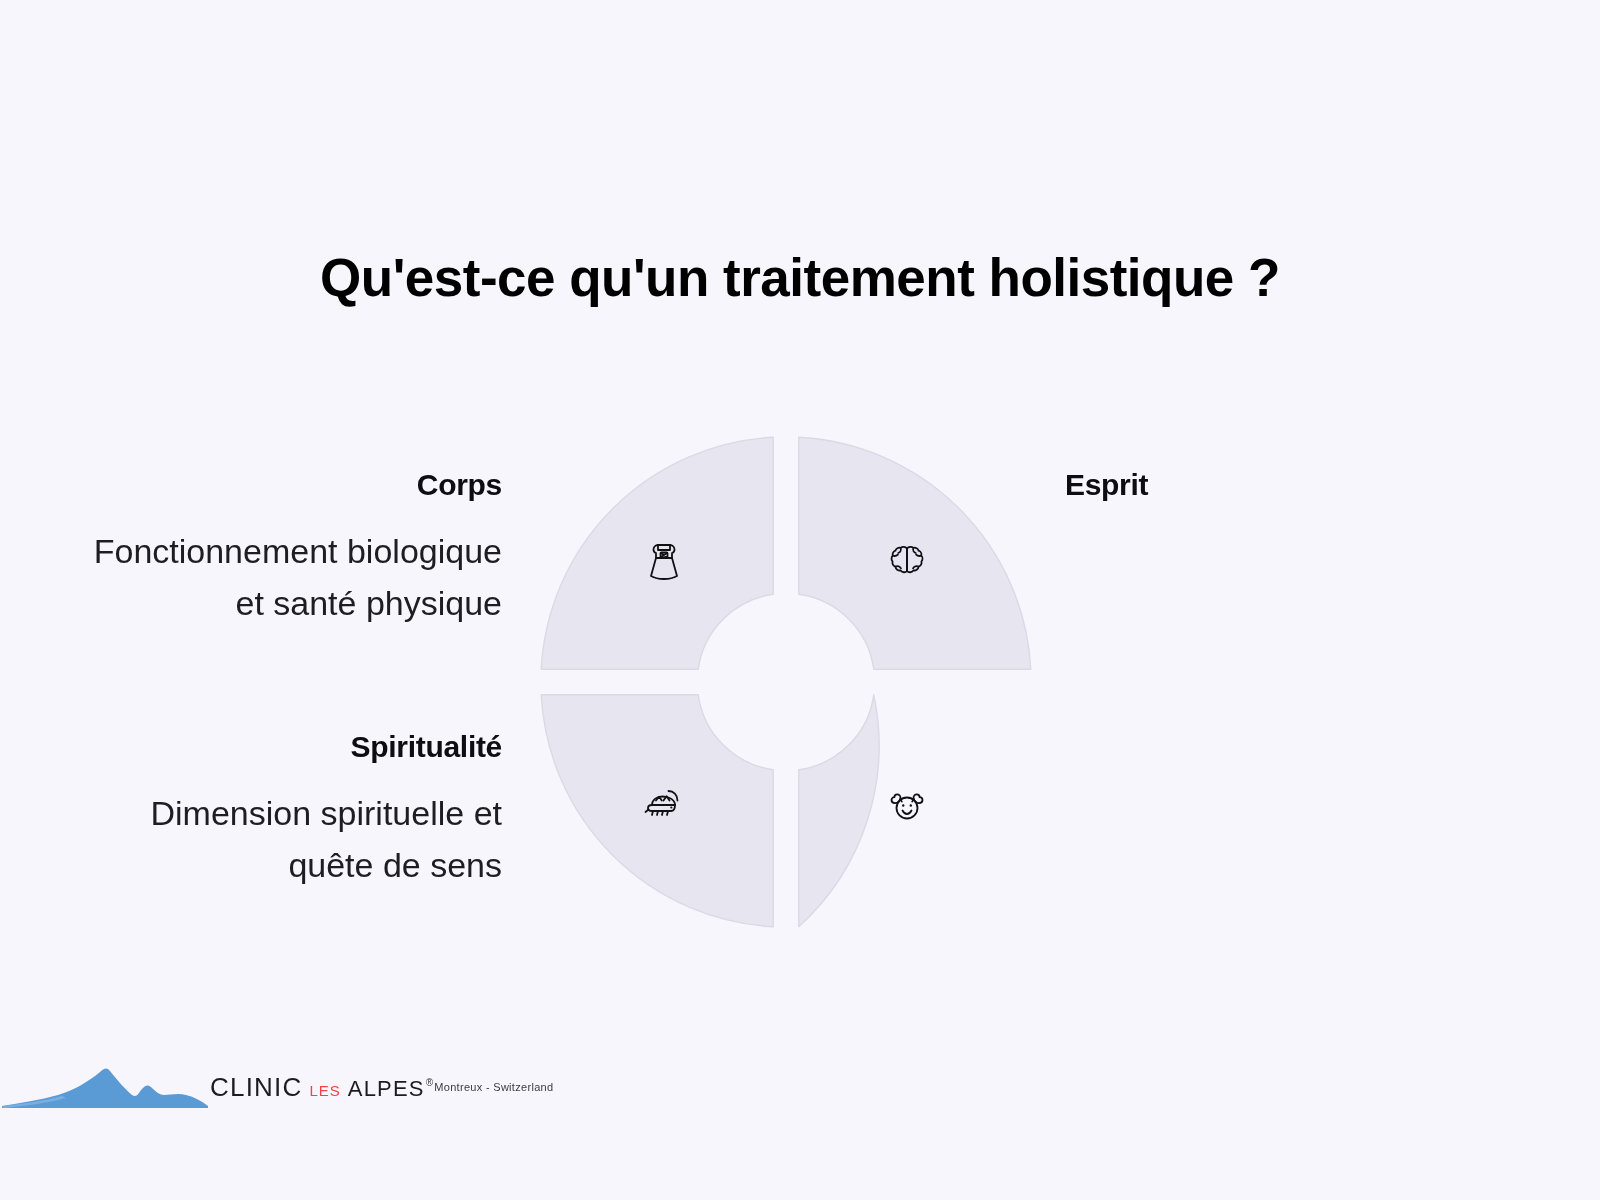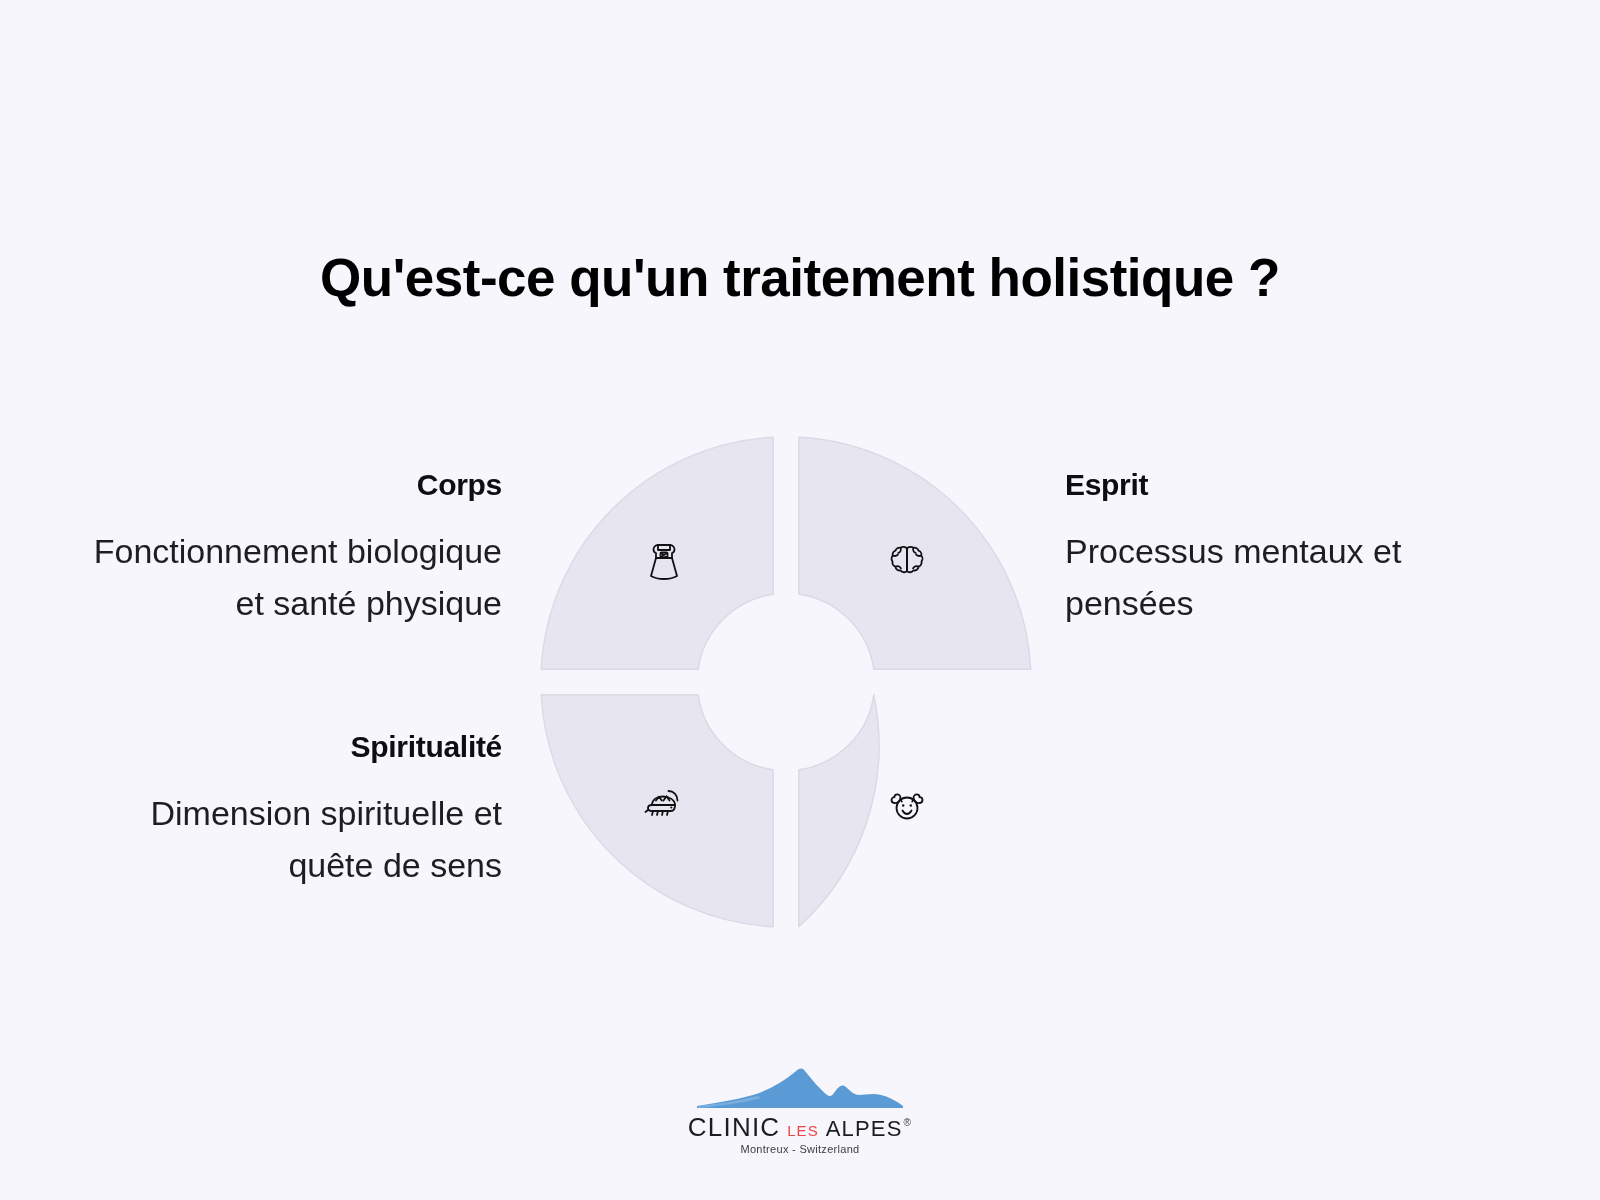--- a/index.html
+++ b/index.html
@@ -99,21 +99,21 @@
   .quad-spirit    { left: 82px;   top: 730px; }
   .quad-emotions  { left: 1065px; top: 730px; }
 
   
   .footer-logo {
     position: absolute;
     left: 0;
     top: 1062px;
     width: 1600px;
     display: flex;
-    flex-direction: column;
+    flex-direction: row;
     align-items: center;
   }
 
   .logo-mountain { display: block; margin-bottom: 2px; }
 
   .logo-wordmark {
     display: flex;
     align-items: baseline;
     justify-content: center;
     color: #1b1b20;
@@ -248,21 +248,20 @@
     </div>
   </div>
 
   <div class="quad left quad-body">
     <div class="quad-title">Corps</div>
     <div class="quad-desc">Fonctionnement biologique et santé physique</div>
   </div>
 
   <div class="quad right quad-mind">
     <div class="quad-title">Esprit</div>
-    <div class="quad-desc">Processus mentaux et pensées</div>
   </div>
 
   <div class="quad left quad-spirit">
     <div class="quad-title">Spiritualité</div>
     <div class="quad-desc">Dimension spirituelle et quête de sens</div>
   </div>
 
   <div class="quad right quad-emotions">
   </div>
 

